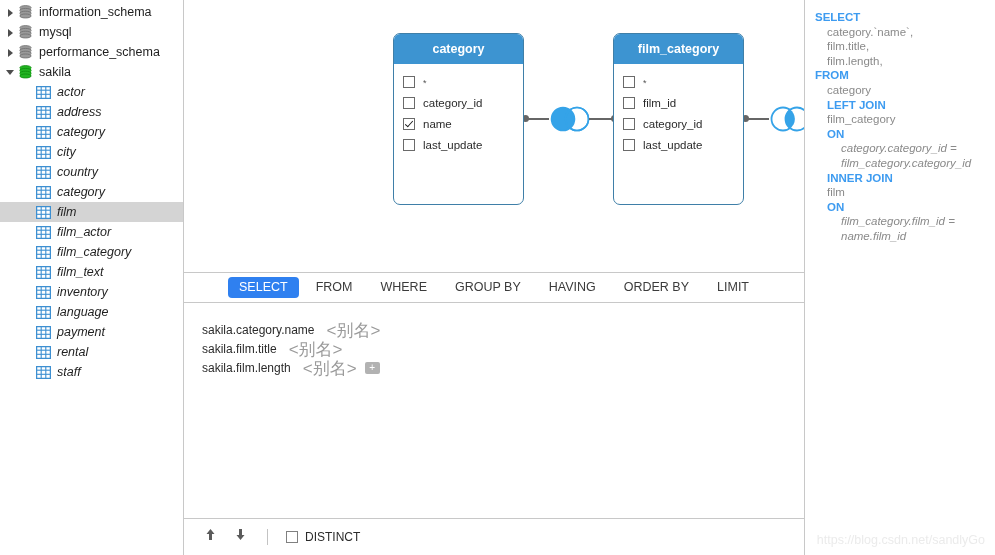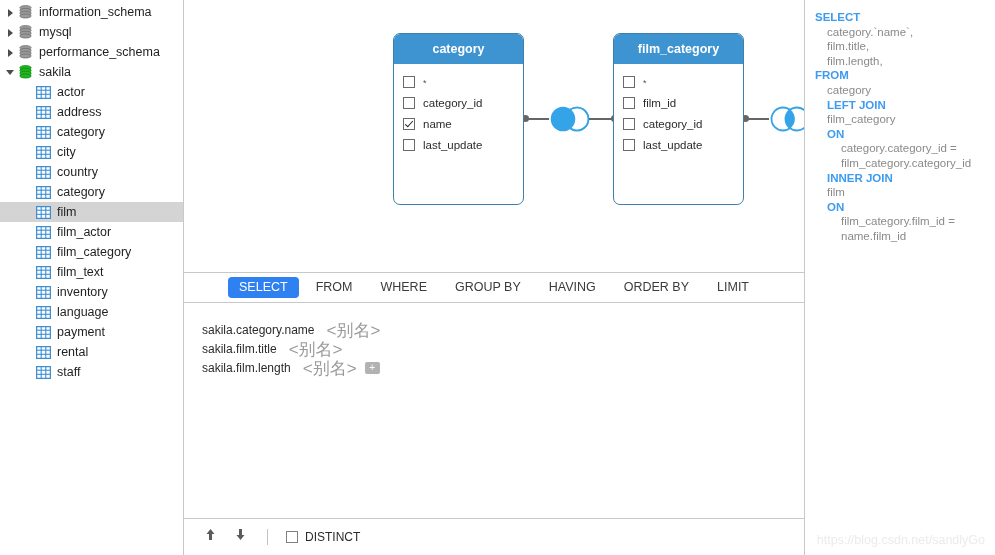--- a/index.html
+++ b/index.html
@@ -64,21 +64,21 @@
     width: 15px; height: 15px;
     flex: 0 0 15px;
     margin-right: 6px;
     position: relative;
   }
   .tbl-icon {
     width: 15px; height: 13px;
     flex: 0 0 15px;
     margin-right: 6px;
   }
-  .tree-row.child { padding-left: 36px; }
+  .tree-row.child { padding-left: 36px; font-style: italic; }
   .tree-label { line-height: 14px; }
 
   
   #center {
     position: relative;
     width: 620px;
     height: 555px;
     flex: 0 0 620px;
     background: #ffffff;
     box-sizing: border-box;
@@ -265,21 +265,21 @@
   }
   .sql-line {
     font-size: 11.5px;
     line-height: 14.6px;
     color: #8a8a8a;
     white-space: pre-wrap;
     word-break: break-word;
   }
   .sql-kw { color: #3d9bf0; font-weight: bold; }
   .ind1 { padding-left: 12px; }
-  .ind2 { padding-left: 26px; }
+  .ind2 { padding-left: 26px; font-style: italic; }
 
   
   #watermark {
     position: absolute;
     right: 10px;
     bottom: 8px;
     font-size: 12.5px;
     color: #ebebeb;
     white-space: nowrap;
     pointer-events: none;

